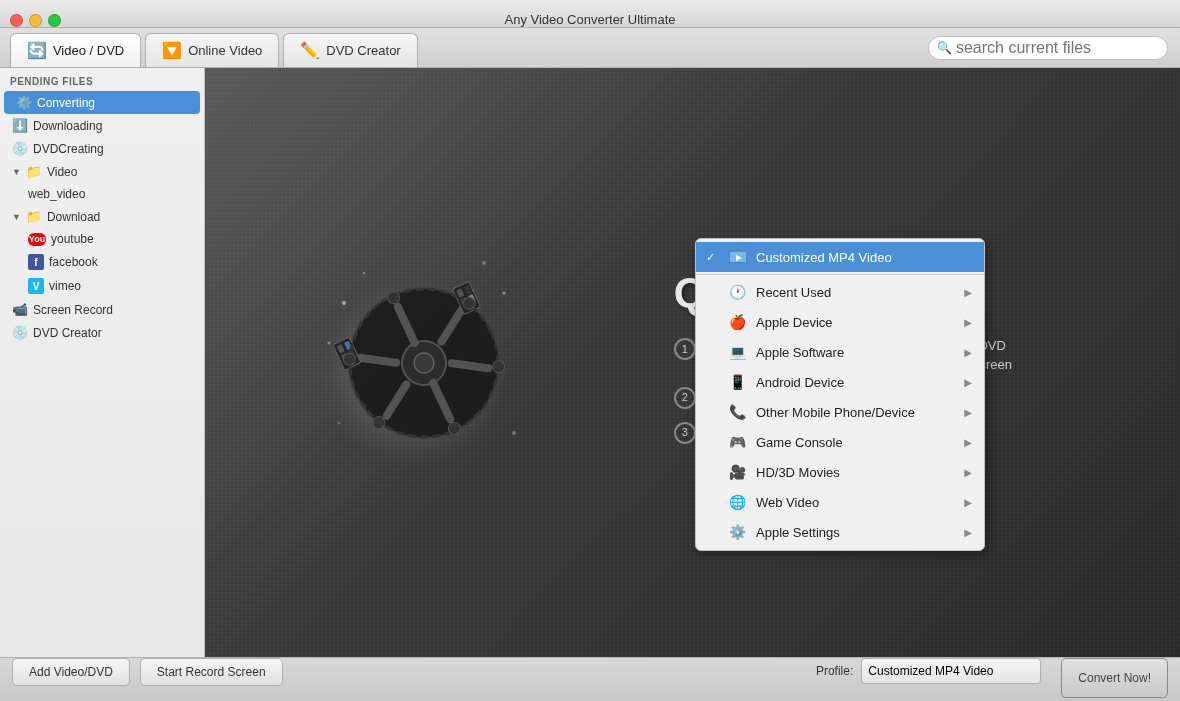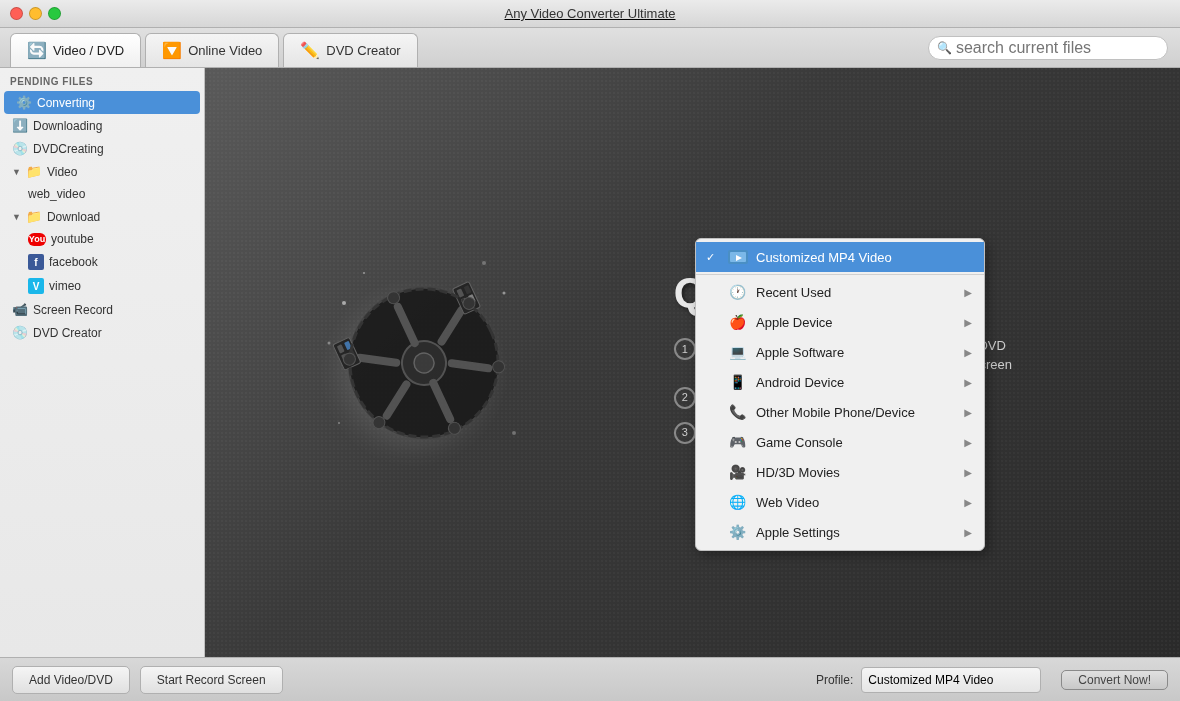--- a/index.html
+++ b/index.html
@@ -10,25 +10,24 @@
       height: 701px;
       overflow: hidden;
       user-select: none;
     }
 
     
     .title-bar {
       height: 28px;
       background: linear-gradient(to bottom, #ebebeb, #d6d6d6);
       display: flex;
-      align-items: center;
+      align-items: flex-end;
       justify-content: center;
       border-bottom: 1px solid #b0b0b0;
       position: relative;
-      text-decoration: underline;
     }
     .traffic-lights {
       position: absolute;
       left: 10px;
       display: flex;
       gap: 6px;
       align-items: center;
     }
     .traffic-light {
       width: 13px;
@@ -215,21 +214,21 @@
       flex-shrink: 0;
       margin-top: 1px;
     }
 
     
     .bottom-bar {
       height: 44px;
       background: linear-gradient(to bottom, #d8d8d8, #c8c8c8);
       border-top: 1px solid #b0b0b0;
       display: flex;
-      align-items: center;
+      align-items: flex-start;
       padding: 0 12px;
       gap: 10px;
     }
     .bottom-btn {
       height: 28px;
       padding: 0 16px;
       border: 1px solid #b0b0b0;
       border-radius: 5px;
       background: linear-gradient(to bottom, #f5f5f5, #e0e0e0);
       font-size: 12px;
@@ -260,21 +259,21 @@
       border: 1px solid #b0b0b0;
       border-radius: 4px;
       background: linear-gradient(to bottom, #f5f5f5, #e5e5e5);
       font-size: 12px;
       padding: 0 20px 0 6px;
       appearance: none;
       cursor: pointer;
       min-width: 180px;
     }
     .convert-btn {
-      height: 20px;
+      height: 40px;
       padding: 0 16px;
       border: 1px solid #8a8a8a;
       border-radius: 5px;
       background: linear-gradient(to bottom, #e0e0e0, #c8c8c8);
       font-size: 12px;
       color: #444;
       cursor: pointer;
       font-weight: 500;
     }
 

